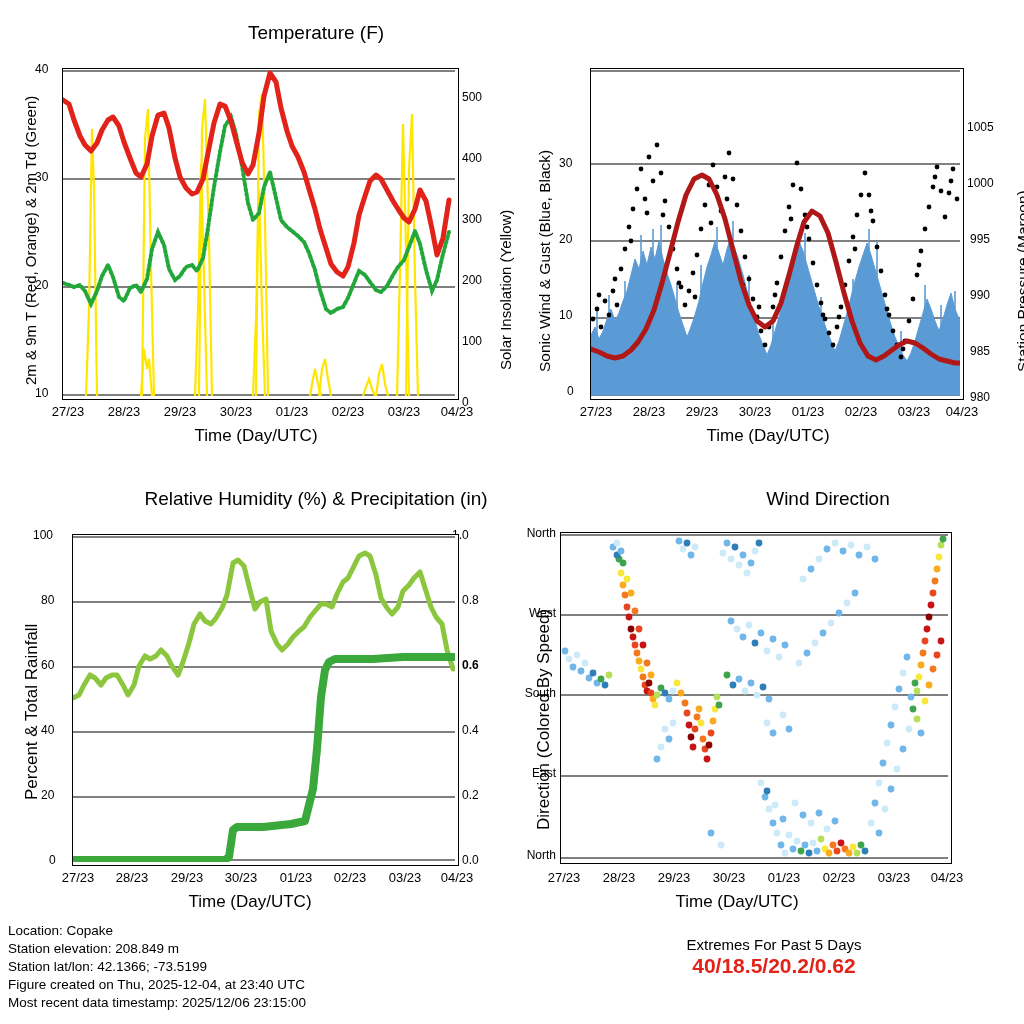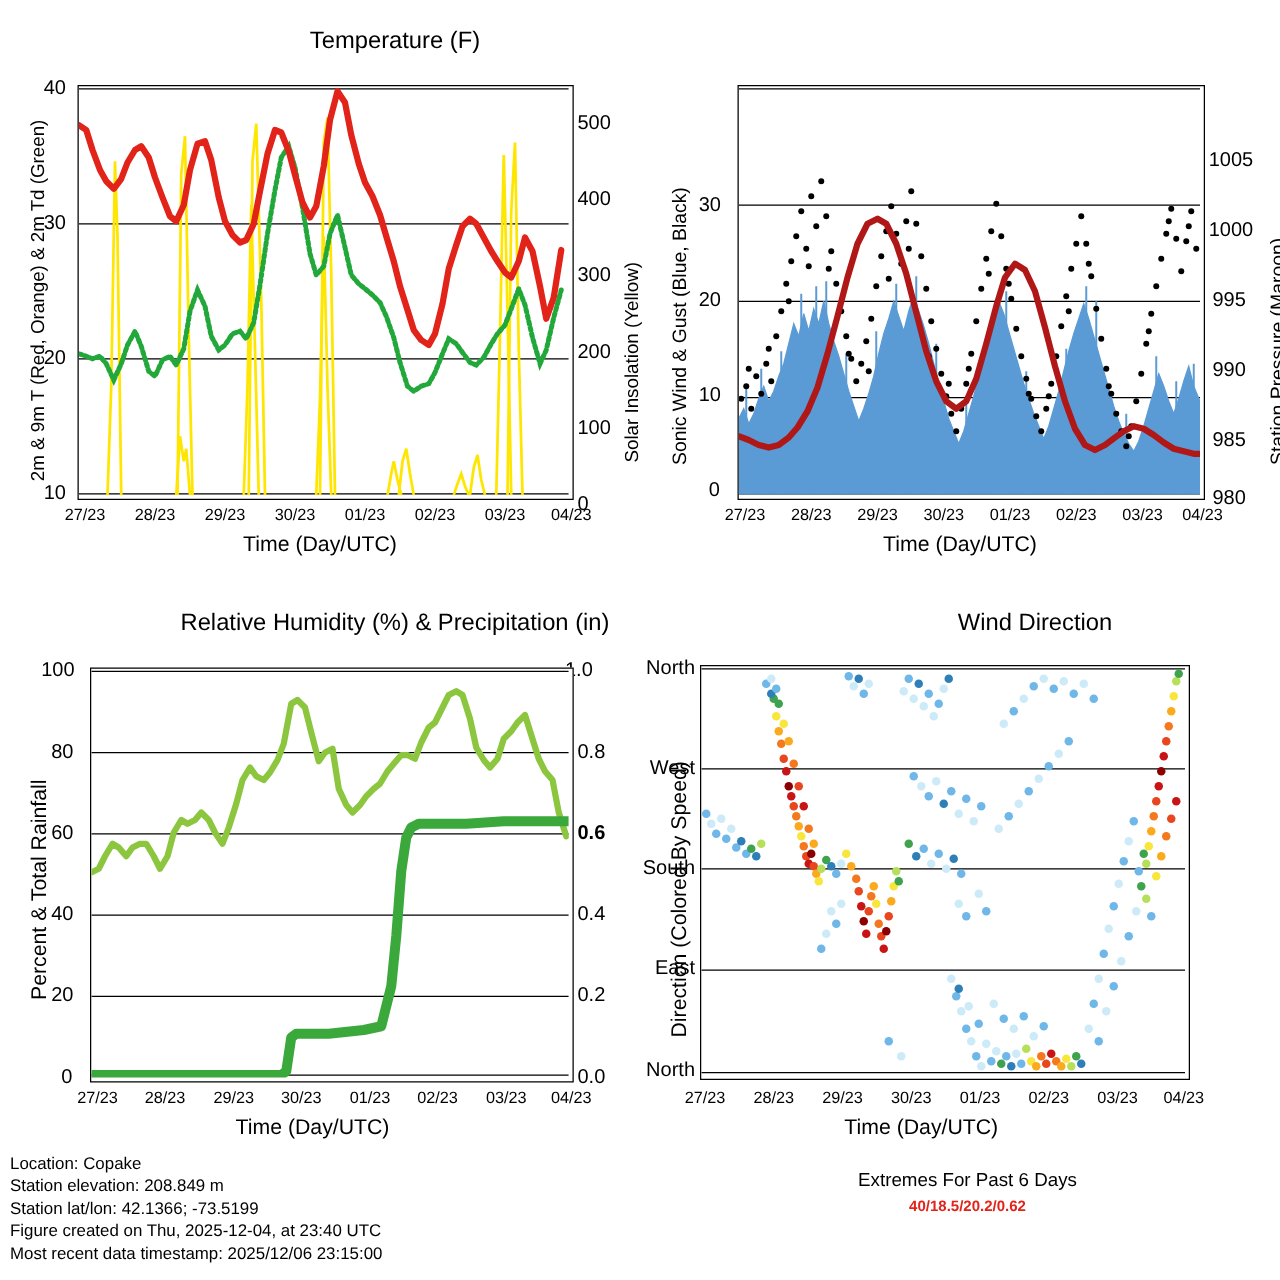--- a/index.html
+++ b/index.html
@@ -4,26 +4,26 @@
 <style>
   html,body{margin:0;padding:0;background:#ffffff;}
   body{width:1024px;height:1024px;font-family:"Liberation Sans",sans-serif;color:#000;overflow:hidden;}
   .page{position:relative;width:1024px;height:1024px;}
 
   .panel{position:absolute;padding-left:40px;}
   .ptitle{position:absolute;width:100%;text-align:center;font-size:19px;color:#000;}
   .plot{position:absolute;border:1.5px solid #000;background:#fff;overflow:hidden;}
   .axis-label{position:absolute;font-size:17px;}
   .ylab{transform-origin:0 0;white-space:nowrap;}
-  .tick{position:absolute;font-size:16px;}
+  .tick{position:absolute;font-size:12px;}
   .xtick{position:absolute;font-size:13px;text-align:center;}
   svg{display:block;}
   .footer{position:absolute;font-size:13.5px;line-height:17.5px;white-space:pre;}
   .extremes{position:absolute;text-align:center;font-size:15px;line-height:21px;}
-  .extval{color:#e2231a;font-weight:bold;font-size:12px;}
+  .extval{color:#e2231a;font-weight:bold;font-size:21px;}
 </style>
 </head>
 <body>
 
 <div class="page">
 
   <div class="panel" style="left:0;top:0;width:512px;height:450px;">
     <div class="ptitle" style="top:22px;">Temperature (F)</div>
 
     <div class="axis-label ylab" style="left:22px;top:385px;transform:rotate(-90deg);font-size:15px;">2m &amp; 9m T (Red, Orange) &amp; 2m Td (Green)</div>
@@ -597,17 +597,17 @@
 
   <div style="position:absolute;left:8px;top:922px;">
     <div class="footer" style="left:0;top:0;">Location: Copake</div>
     <div class="footer" style="left:0;top:18px;">Station elevation: 208.849 m</div>
     <div class="footer" style="left:0;top:36px;">Station lat/lon: 42.1366; -73.5199</div>
     <div class="footer" style="left:0;top:54px;">Figure created on Thu, 2025-12-04, at 23:40 UTC</div>
     <div class="footer" style="left:0;top:72px;">Most recent data timestamp: 2025/12/06 23:15:00</div>
   </div>
 
   <div class="extremes" style="left:574px;top:934px;width:400px;">
-    <div>Extremes For Past 6 Days</div>
+    <div>Extremes For Past 5 Days</div>
     <div class="extval">40/18.5/20.2/0.62</div>
   </div>
 
 </div>
 
 </body></html>

